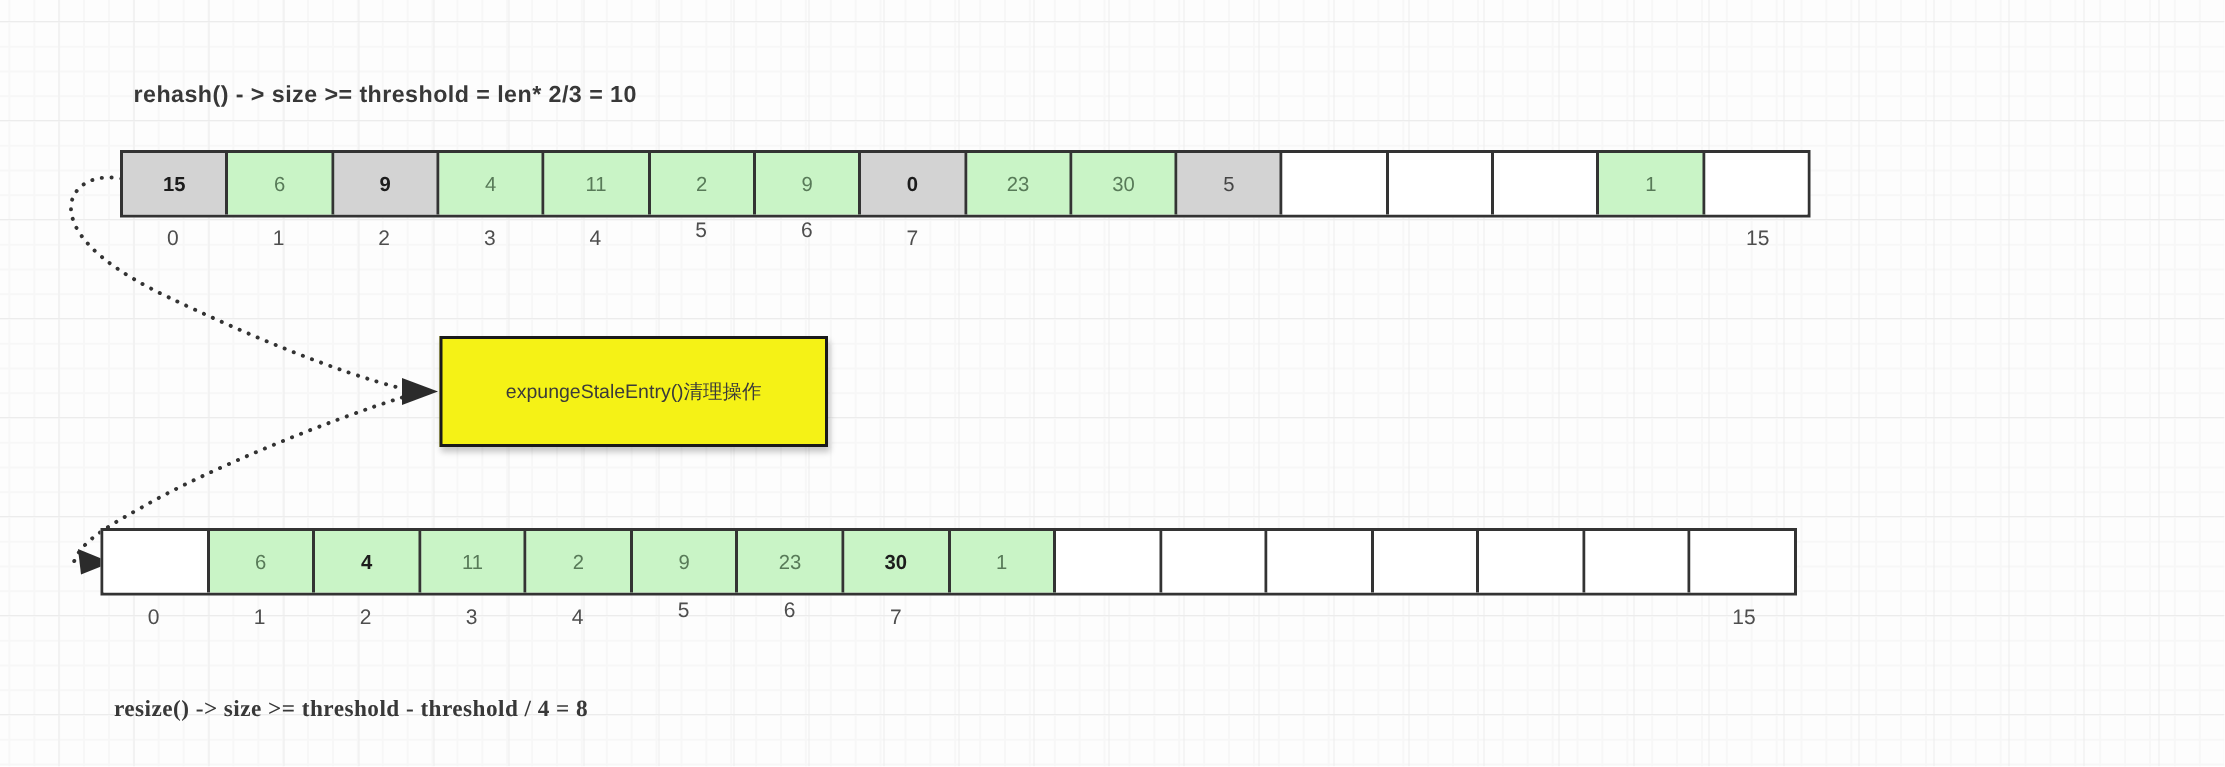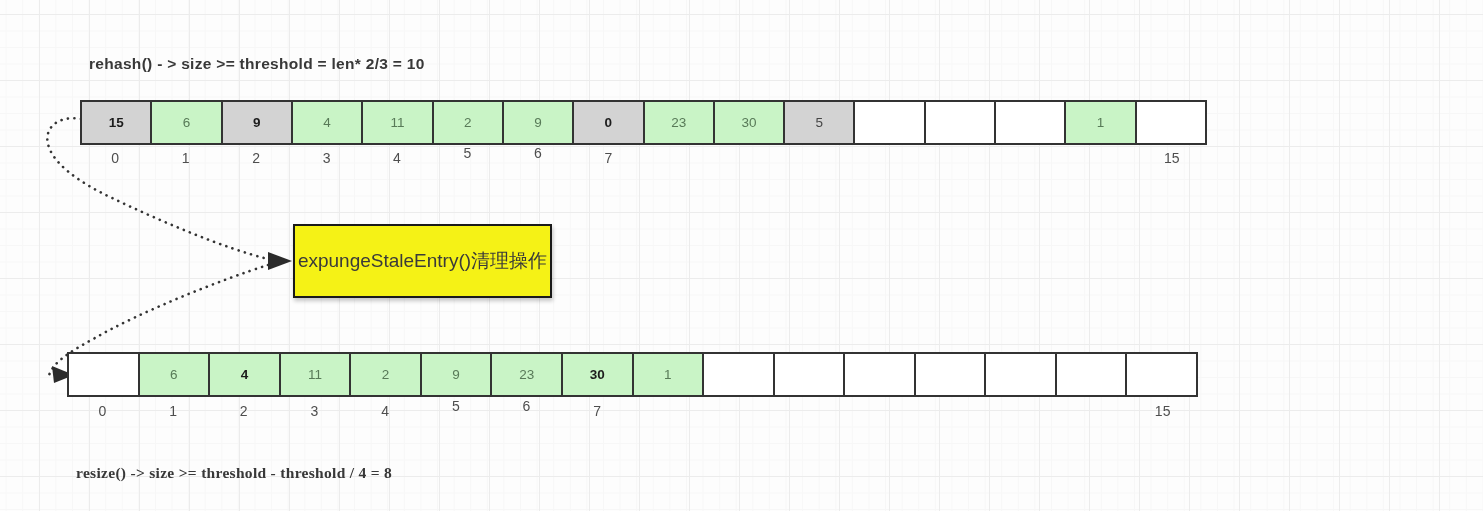--- a/index.html
+++ b/index.html
@@ -83,21 +83,21 @@
     left: 293px; top: 224px;
     width: 259px; height: 74px;
     background: var(--note-yellow);
     border: 2px solid var(--note-border);
     display: flex;
     align-items: center;
     justify-content: center;
     box-shadow: 1px 3px 4px rgba(0,0,0,0.22);
   }
   .note span {
-    font-size: 19px;
+    font-size: 13px;
     color: #3a3a3a;
     white-space: nowrap;
   }
 </style>
 </head>
 <body>
 
 <div class="canvas" style="--cell-gray: #d3d3d3; --cell-green: #c9f4c6; --cell-empty: #ffffff; --cell-border: #333333; --note-yellow: #f5f216; --note-border: #1a1a1a; --text-dark: #383838; --index-label: #4e4e4e; --grid-major: #ececec; --grid-minor: #f7f7f7;">
 
   <svg class="overlay" viewBox="0 0 1483 511" xmlns="http://www.w3.org/2000/svg">

